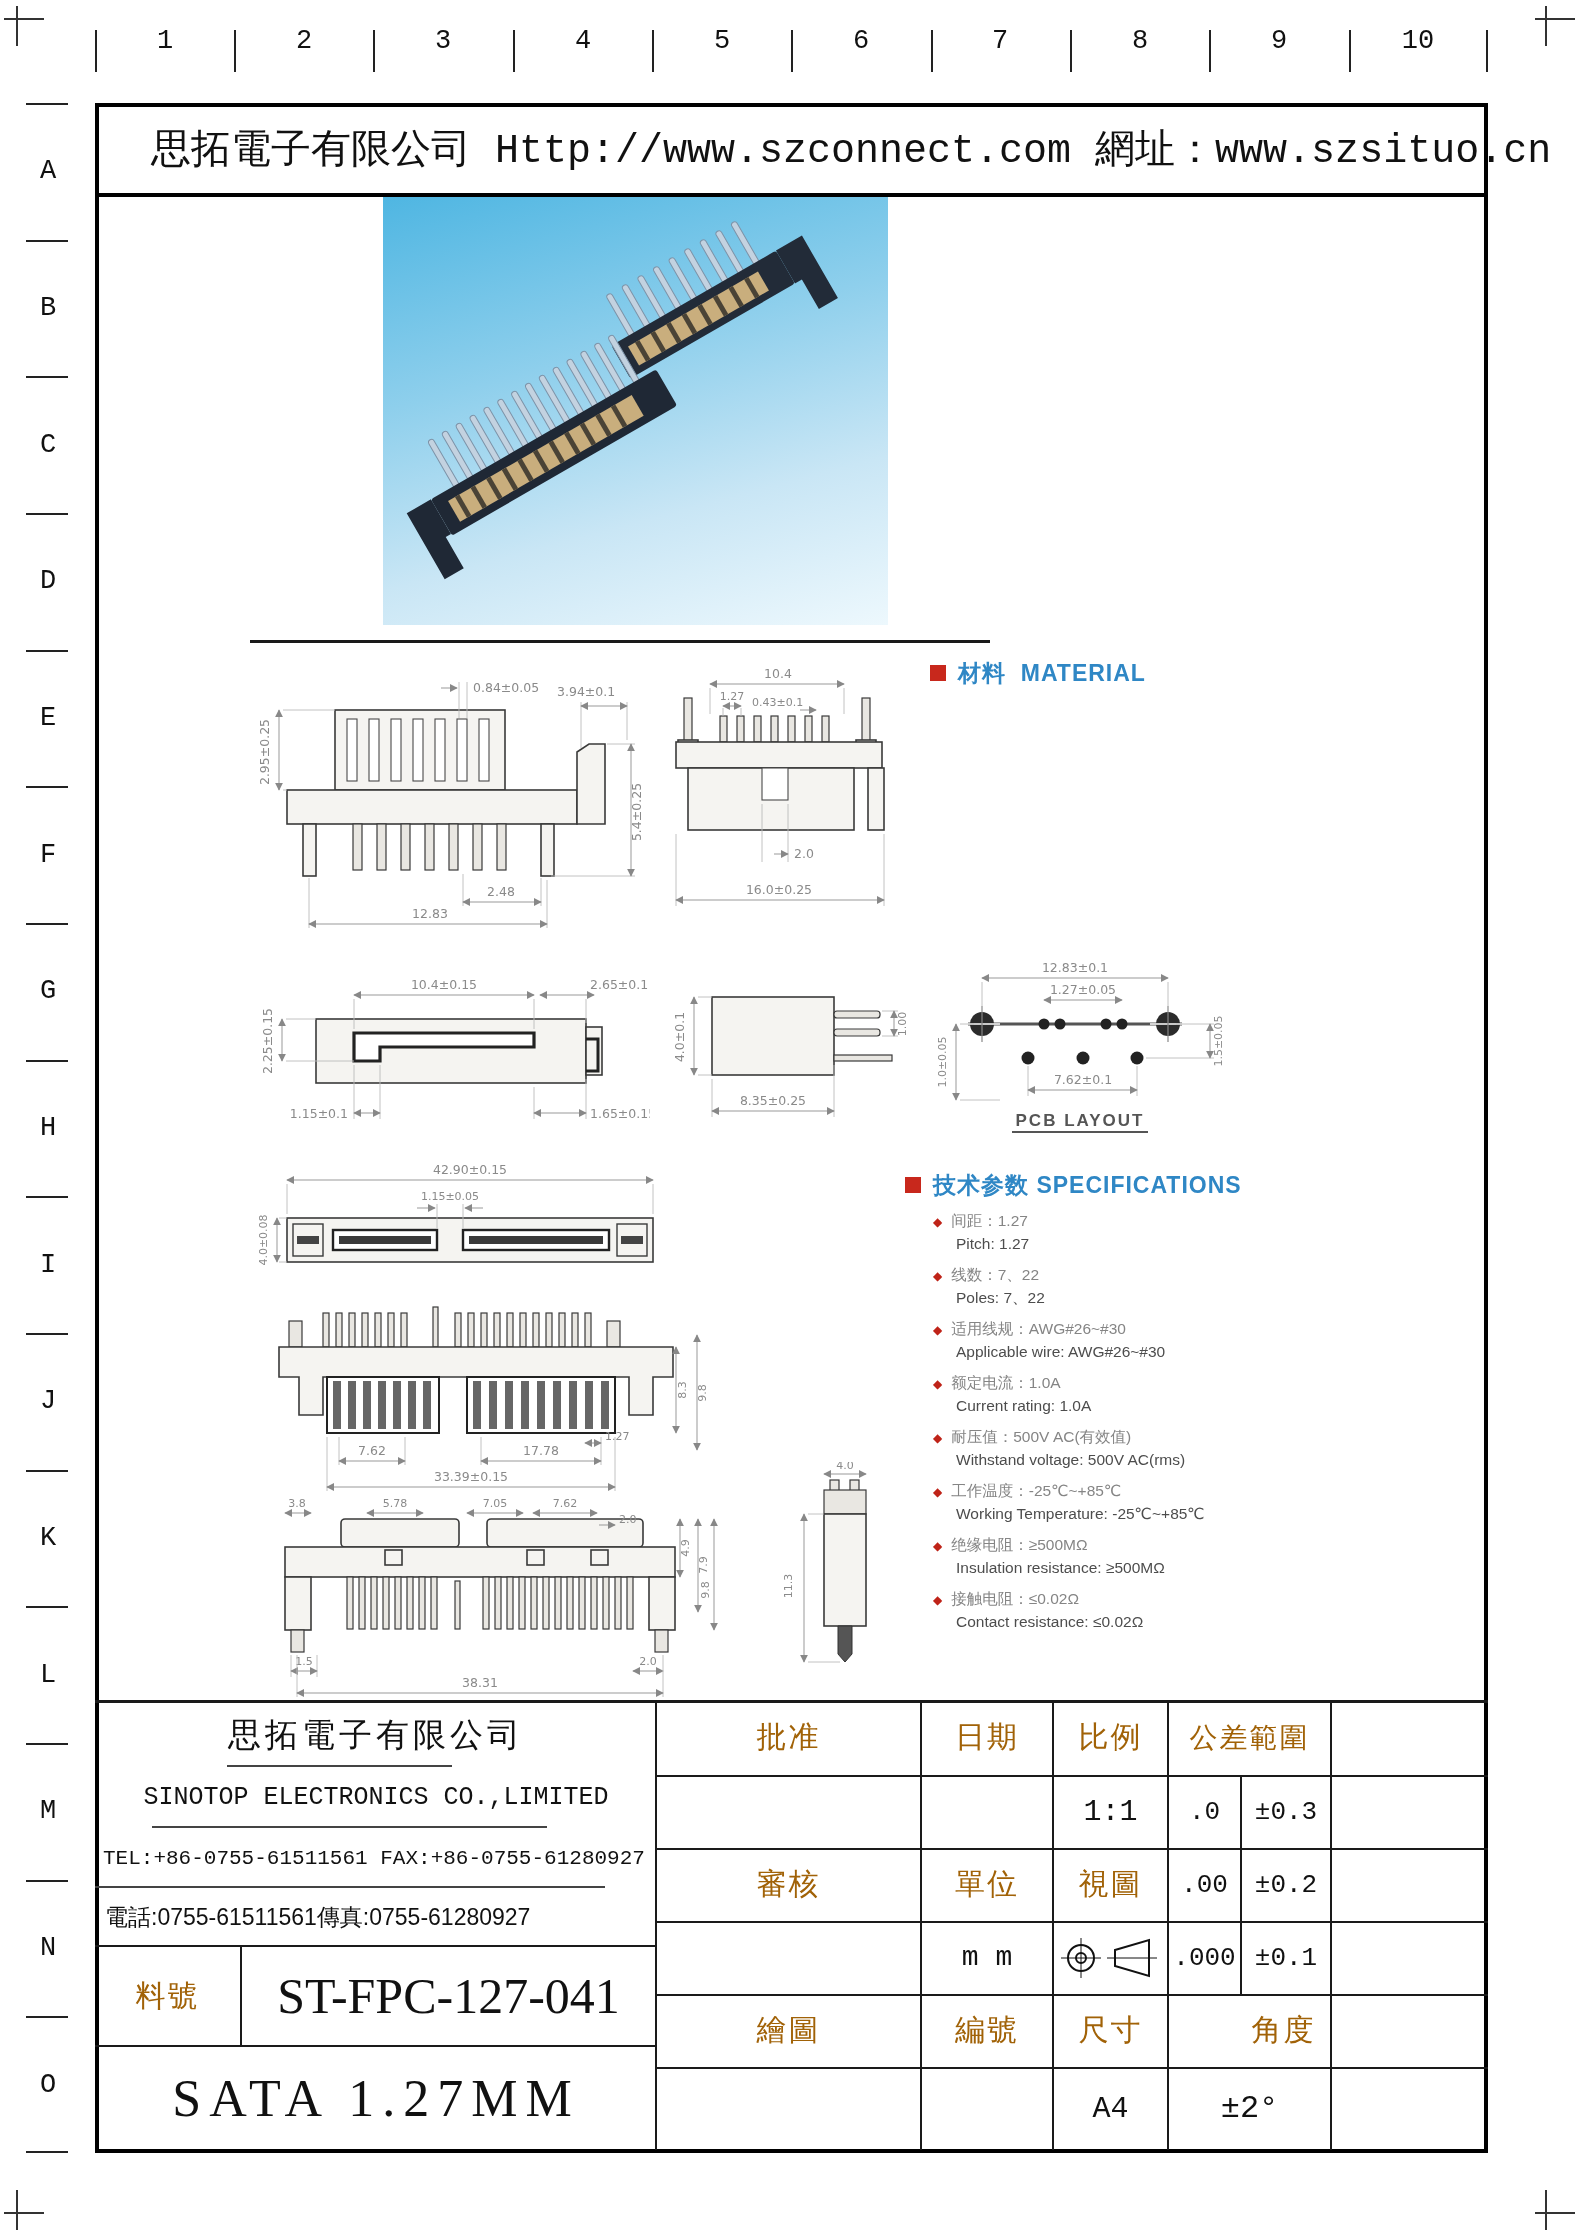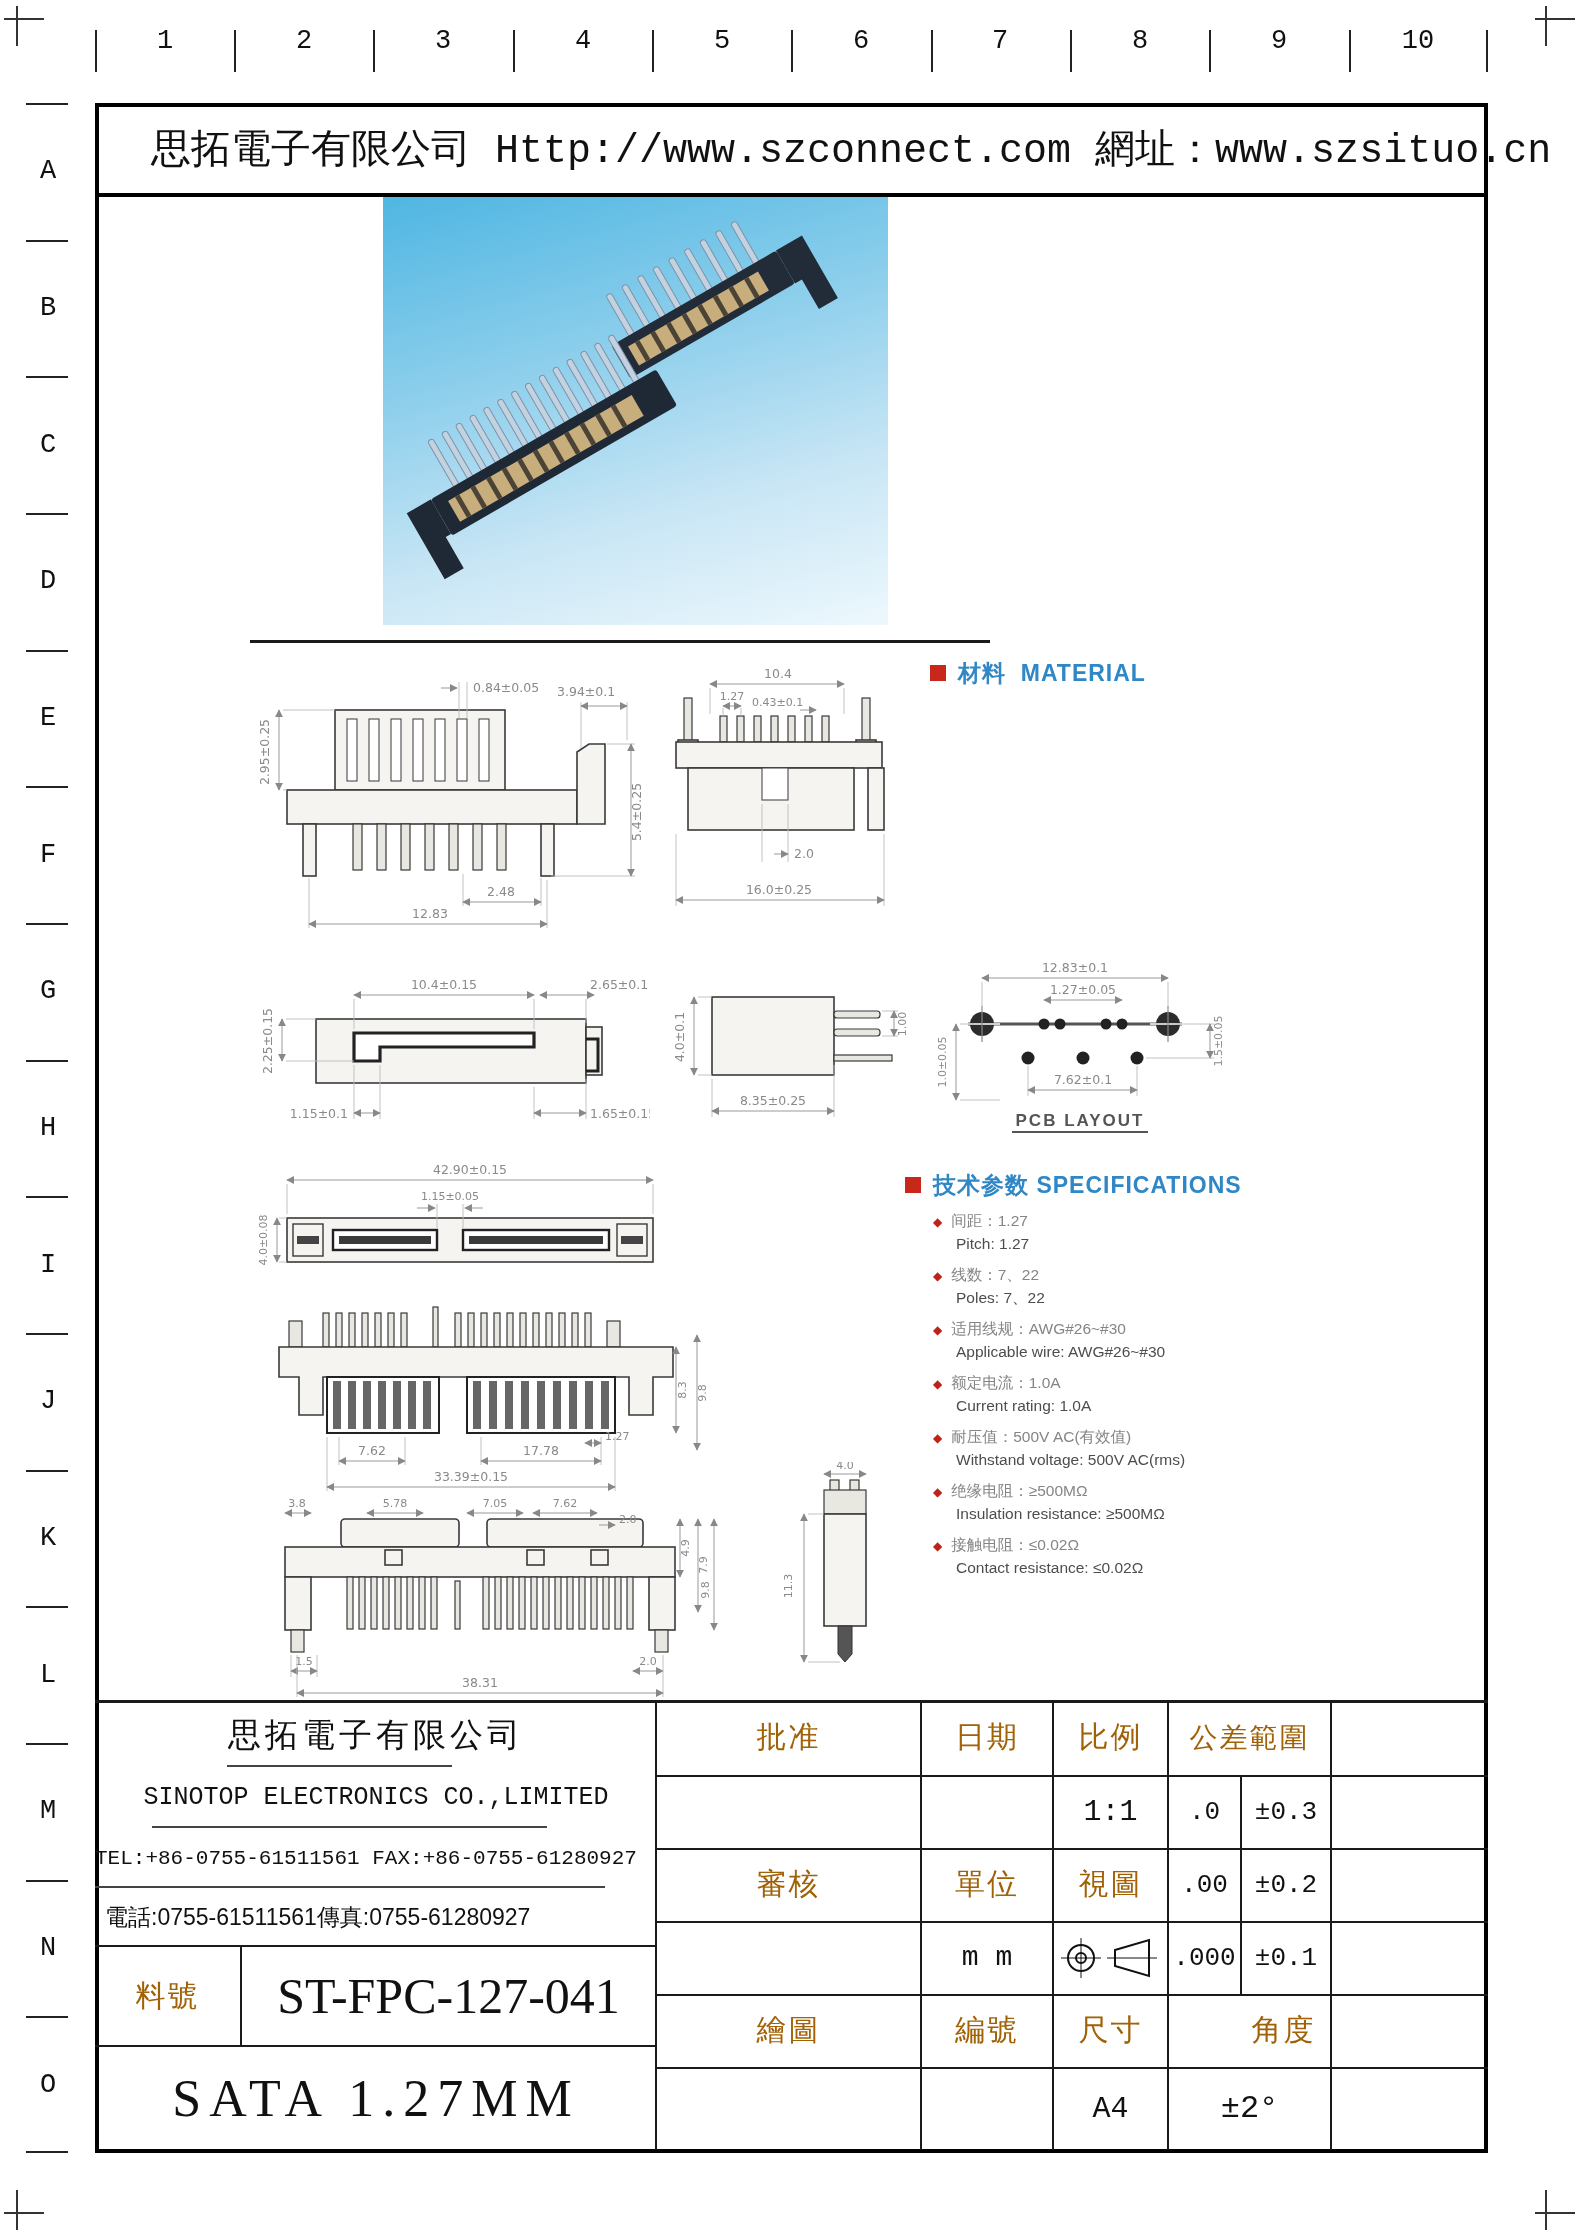--- a/index.html
+++ b/index.html
@@ -228,20 +228,24 @@
         <div class="zh"><span class="dia">◆</span><span>适用线规：AWG#26~#30</span></div>
         <div class="en">Applicable wire: AWG#26~#30</div>
       </div>
       <div class="item">
         <div class="zh"><span class="dia">◆</span><span>额定电流：1.0A</span></div>
         <div class="en">Current rating: 1.0A</div>
       </div>
       <div class="item">
         <div class="zh"><span class="dia">◆</span><span>耐压值：500V AC(有效值)</span></div>
         <div class="en">Withstand voltage: 500V AC(rms)</div>
+      </div>
+      <div class="item">
+        <div class="zh"><span class="dia">◆</span><span>工作温度：-25℃~+85℃</span></div>
+        <div class="en">Working Temperature: -25℃~+85℃</div>
       </div>
       <div class="item">
         <div class="zh"><span class="dia">◆</span><span>绝缘电阻：≥500MΩ</span></div>
         <div class="en">Insulation resistance: ≥500MΩ</div>
       </div>
       <div class="item">
         <div class="zh"><span class="dia">◆</span><span>接触电阻：≤0.02Ω</span></div>
         <div class="en">Contact resistance: ≤0.02Ω</div>
       </div>
     </div>
@@ -600,21 +604,21 @@
     <div class="line" style="left:1240px;top:1775px;width:2px;height:219px"></div>
     <div class="line" style="left:1330px;top:1700px;width:2px;height:450px"></div>
     <div class="line" style="left:655px;top:1775px;width:833px;height:2px"></div>
     <div class="line" style="left:655px;top:1848px;width:833px;height:2px"></div>
     <div class="line" style="left:655px;top:1921px;width:833px;height:2px"></div>
     <div class="line" style="left:655px;top:1994px;width:833px;height:2px"></div>
     <div class="line" style="left:655px;top:2067px;width:833px;height:2px"></div>
 
     <div class="cell" style="left:95px;top:1706px;width:562px;height:58px;font-size:33px;letter-spacing:4px">思拓電子有限公司</div>
     <div class="cell mono-val" style="left:95px;top:1770px;width:562px;height:54px;font-size:25px">SINOTOP ELECTRONICS CO.,LIMITED</div>
-    <div class="cell mono-val" style="left:95px;top:1832px;width:562px;height:52px;font-size:21px;justify-content:flex-start;padding-left:0">TEL:+86-0755-61511561 FAX:+86-0755-61280927</div>
+    <div class="cell mono-val" style="left:95px;top:1832px;width:562px;height:52px;font-size:21px;justify-content:flex-start;padding-left:8px">TEL:+86-0755-61511561 FAX:+86-0755-61280927</div>
     <div class="cell" style="left:95px;top:1890px;width:562px;height:54px;font-size:23px;justify-content:flex-start;padding-left:10px;">
       <span>電話:0755-61511561</span>
       <span>傳真:0755-61280927</span>
     </div>
     <div class="cell cjk-label" style="left:95px;top:1947px;width:145px;height:98px">料號</div>
     <div class="cell serif-val" style="left:242px;top:1947px;width:413px;height:98px;font-size:50px">ST-FPC-127-041</div>
     <div class="cell serif-val" style="left:95px;top:2047px;width:562px;height:103px;font-size:52px;letter-spacing:8px">SATA 1.27MM</div>
 
     <div class="cell cjk-label" style="left:657px;top:1700px;width:263px;height:75px">批准</div>
     <div class="cell cjk-label" style="left:922px;top:1700px;width:130px;height:75px">日期</div>

